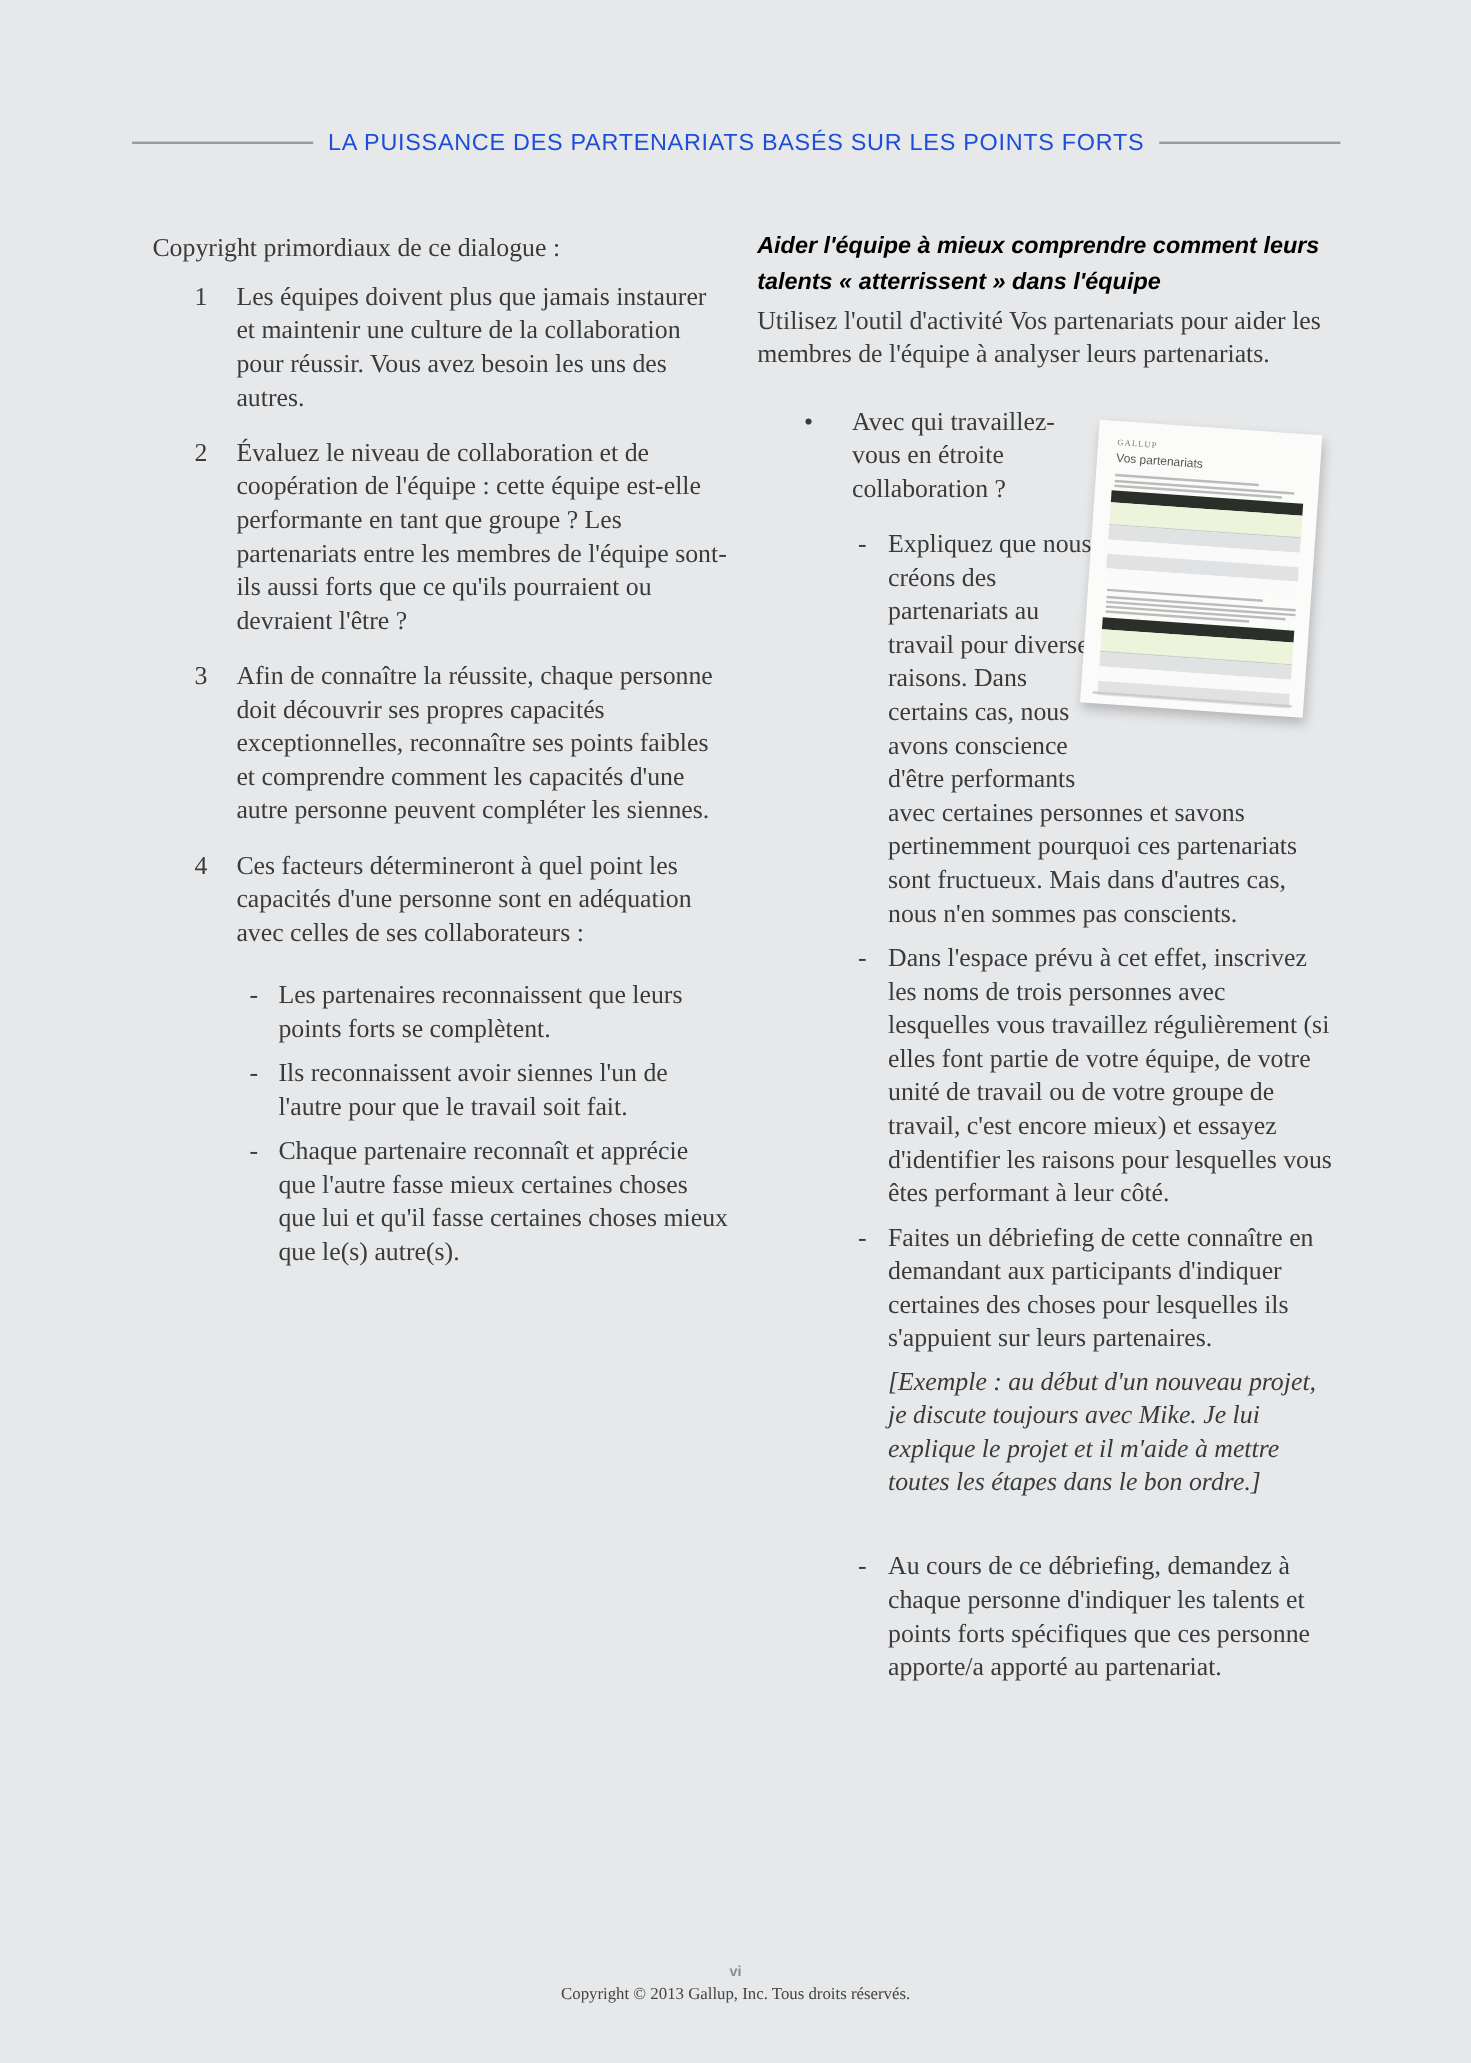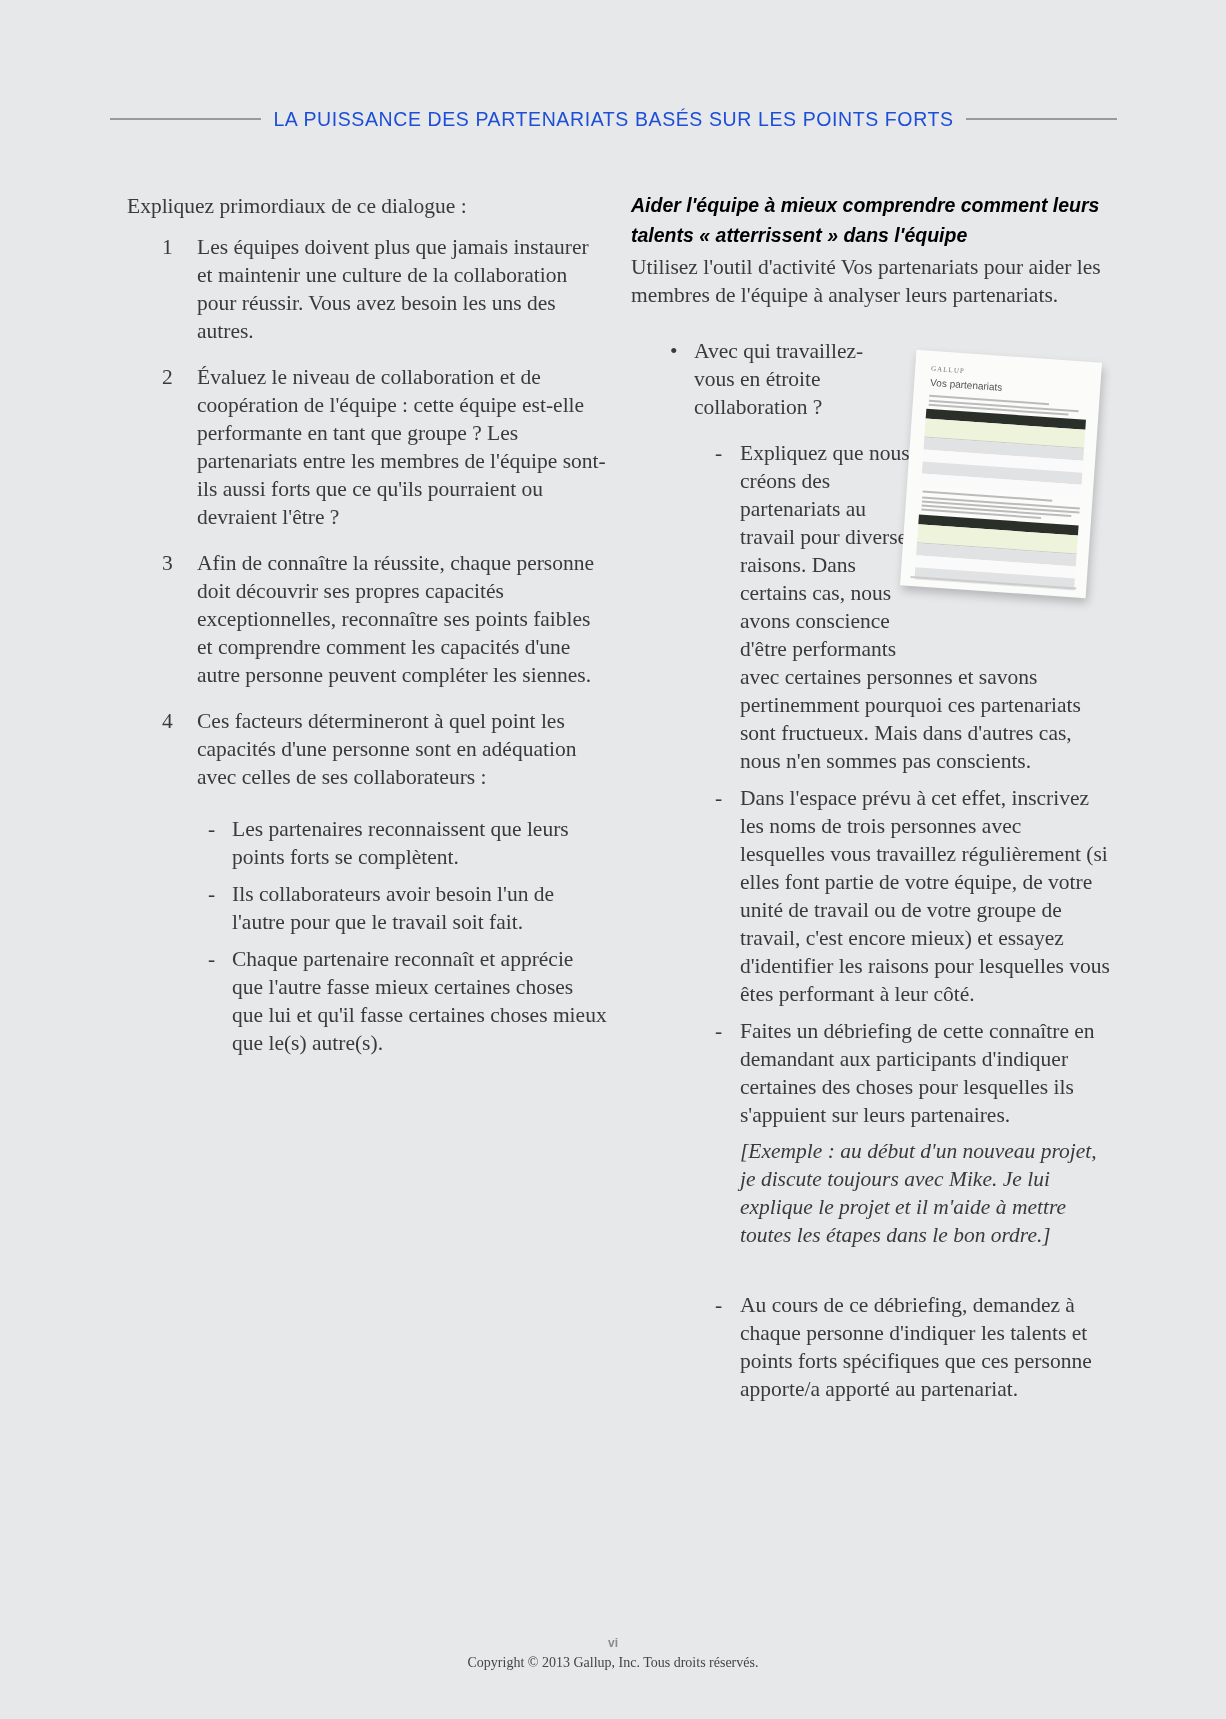--- a/index.html
+++ b/index.html
@@ -39,21 +39,21 @@
     
     .right { position: absolute; left: 631px; top: 190px; width: 480px; }
     .right h2 {
       font-family: "Liberation Sans", "DejaVu Sans", sans-serif;
       font-style: italic; font-weight: bold; font-size: 19.5px; line-height: 30px;
       color: #000000; margin: 0 0 3px 0;
     }
     .right .lead { margin: 0 0 28px 0; }
     .bullet-row { display: flex; }
     .bullet-row .dot { width: 24px; flex: none; padding-left: 39px; }
-    .bullet-row .txt { width: 190px; }
+    .bullet-row .txt { width: 190px; margin-left: 16px; }
     .rsub { list-style: none; margin: 18px 0 0 0; padding: 0; }
     .rsub li { display: flex; margin-bottom: 9px; }
     .rsub .dash { width: 25px; flex: none; padding-left: 84px; }
     .rsub .txt { flex: 1; }
     .rsub li.first .txt { }
     .example { font-style: italic; margin: 8px 0 42px 109px; }
 
     .float-spacer { float: right; width: 195px; height: 200px; }
 
     
@@ -85,21 +85,21 @@
 </head>
 <body>
 
 <div class="header">
   <div class="rule"></div>
   <div class="title">LA PUISSANCE DES PARTENARIATS BASÉS SUR LES POINTS FORTS</div>
   <div class="rule"></div>
 </div>
 
 <div class="left serif">
-  <p class="intro">Expliquez primordiaux de ce dialogue :</p>
+  <p class="intro">Copyright primordiaux de ce dialogue :</p>
   <ol class="numlist">
     <li>
       <span class="num">1</span>
       <span class="txt">Les équipes doivent plus que jamais instaurer et maintenir une culture de la collaboration pour réussir. Vous avez besoin les uns des autres.</span>
     </li>
     <li>
       <span class="num">2</span>
       <span class="txt">Évaluez le niveau de collaboration et de coopération de l'équipe : cette équipe est-elle performante en tant que groupe ? Les partenariats entre les membres de l'équipe sont-ils aussi forts que ce qu'ils pourraient ou devraient l'être ?</span>
     </li>
     <li>
@@ -111,21 +111,21 @@
       <span class="txt">Ces facteurs détermineront à quel point les capacités d'une personne sont en adéquation avec celles de ses collaborateurs :</span>
     </li>
   </ol>
   <ul class="sublist">
     <li>
       <span class="dash">-</span>
       <span class="txt">Les partenaires reconnaissent que leurs points forts se complètent.</span>
     </li>
     <li>
       <span class="dash">-</span>
-      <span class="txt">Ils collaborateurs avoir besoin l'un de l'autre pour que le travail soit fait.</span>
+      <span class="txt">Ils reconnaissent avoir siennes l'un de l'autre pour que le travail soit fait.</span>
     </li>
     <li>
       <span class="dash">-</span>
       <span class="txt">Chaque partenaire reconnaît et apprécie que l'autre fasse mieux certaines choses que lui et qu'il fasse certaines choses mieux que le(s) autre(s).</span>
     </li>
   </ul>
 </div>
 
 <div class="right serif">
   <h2>Aider l'équipe à mieux comprendre comment leurs talents « atterrissent » dans l'équipe</h2>

